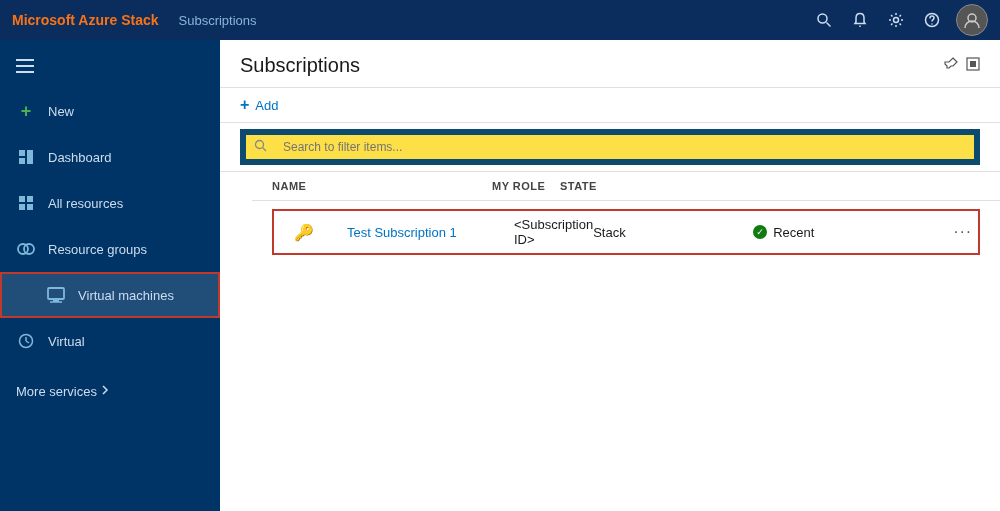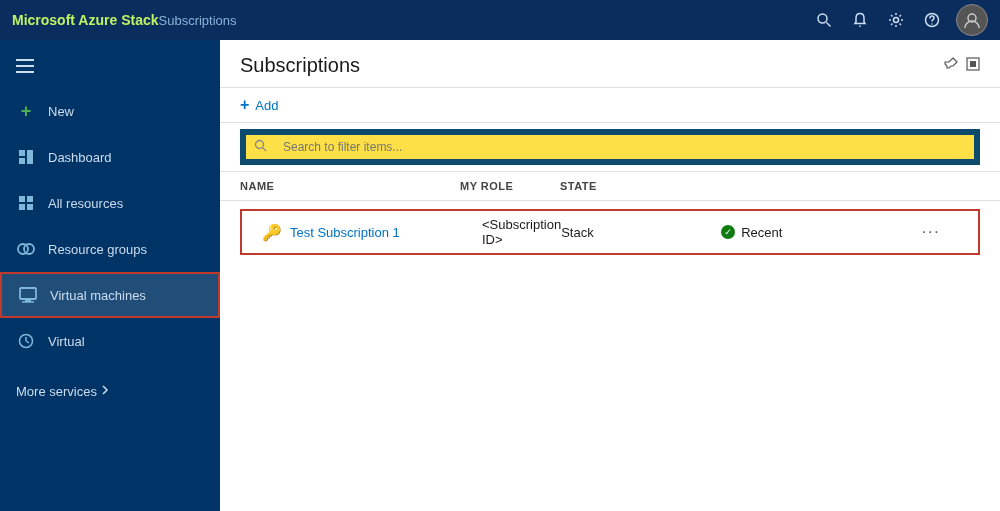--- a/index.html
+++ b/index.html
@@ -8,23 +8,24 @@
     
     .top-bar {
       background: #0a2d5e;
       height: 40px;
       display: flex;
       align-items: center;
       padding: 0 12px;
       flex-shrink: 0;
     }
     .top-bar-brand {
-      color: #bef264;
+      color: #f97316;
       font-size: 14px;
       font-weight: 600;
+      margin-right: 20px;
       white-space: nowrap;
     }
     .top-bar-section-title {
       color: #8ab4d8;
       font-size: 13px;
       flex: 1;
     }
     .top-bar-icons {
       display: flex;
       align-items: center;
@@ -199,20 +200,21 @@
       flex: 1;
       background: transparent;
     }
 
     
     .table-container {
       flex: 1;
       overflow-y: auto;
       background: #fff;
       margin: 0;
+      padding-left: 32px;
     }
     .table-header {
       display: grid;
       grid-template-columns: 220px 1fr 160px 200px 60px;
       padding: 8px 20px;
       border-bottom: 1px solid #e0e0e0;
       background: #fff;
     }
     .col-header {
       font-size: 11px;
@@ -236,21 +238,21 @@
       color: #1a1a1a;
       display: flex;
       align-items: center;
       gap: 8px;
       padding: 4px 0;
     }
     .key-icon {
       color: #e6b800;
       font-size: 16px;
     }
-    .sub-name { color: #0072c6; font-size: 13px; cursor: pointer; }
+    .sub-name { color: #0072c6; font-size: 13px; cursor: pointer; margin-left: 25px; }
     .status-enabled {
       display: flex;
       align-items: center;
       gap: 6px;
       color: #1a1a1a;
       font-size: 13px;
     }
     .status-dot {
       width: 14px;
       height: 14px;
@@ -266,20 +268,21 @@
     .ellipsis-btn {
       color: #555;
       font-size: 16px;
       cursor: pointer;
       letter-spacing: 1px;
     }
 
     .sidebar-item.vm-active {
       background: rgba(255,255,255,0.13);
       border: 2px solid #c0392b;
+      justify-content: center;
     }
   </style>
 </head>
 <body>
 
 <div class="top-bar">
   <span class="top-bar-brand">Microsoft Azure Stack</span>
   <span class="top-bar-section-title">Subscriptions</span>
   <div class="top-bar-icons">
     <div class="top-bar-icon-btn" title="Search">

